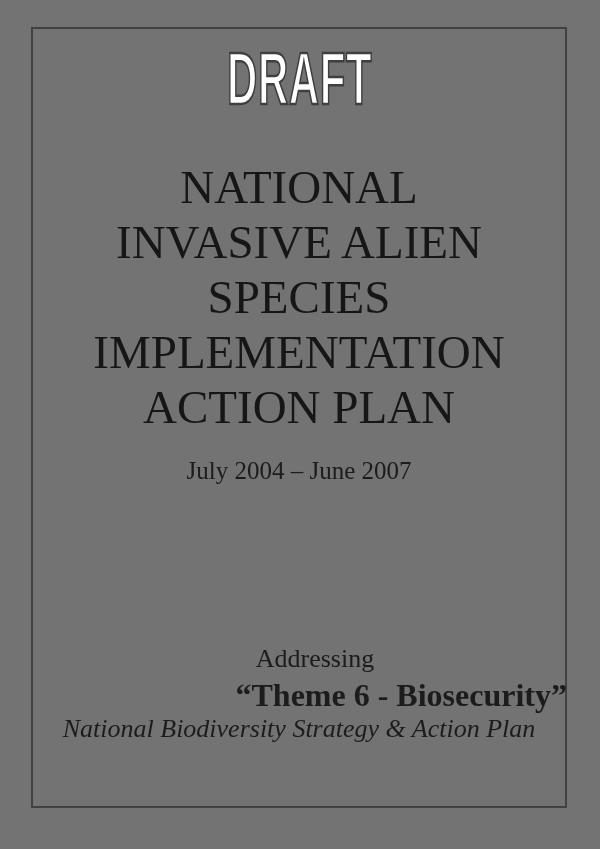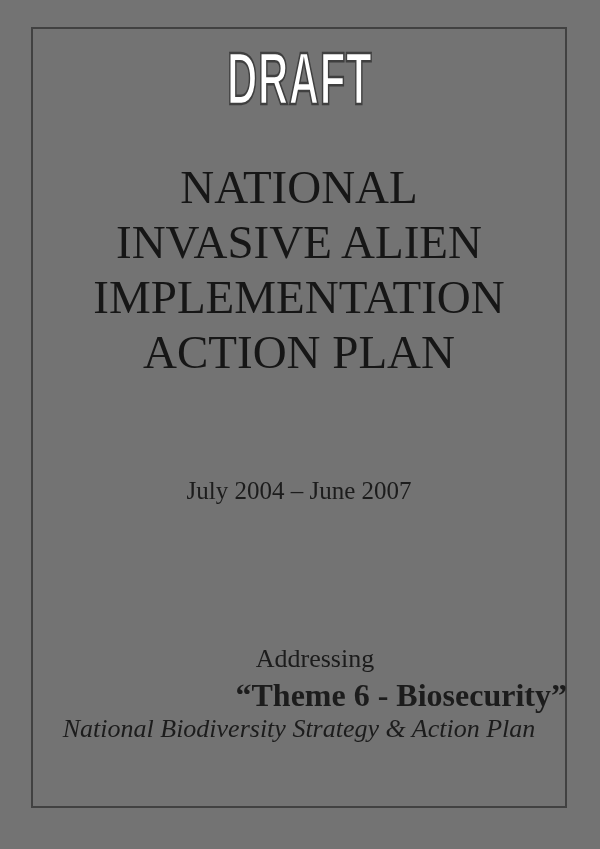--- a/index.html
+++ b/index.html
@@ -54,21 +54,21 @@
     text-align: center;
     font-size: 47px;
     font-weight: normal;
     line-height: 55px;
     color: #161616;
   }
   .title-line { display: block; }
   .date-range {
     position: absolute;
     left: 31px;
-    top: 476px;
+    top: 456px;
     width: 536px;
     text-align: center;
     font-size: 25px;
     line-height: 30px;
   }
   .footer {
     position: absolute;
     left: 31px;
     top: 644px;
     width: 536px;
@@ -106,20 +106,21 @@
 
   <div class="page-border"></div>
 
   <div class="draft-wrap">
     <span class="draft-text">DRAFT</span>
   </div>
 
   <h1 class="title">
     <span class="title-line">NATIONAL</span>
     <span class="title-line">INVASIVE ALIEN</span>
+    <span class="title-line">SPECIES</span>
     <span class="title-line">IMPLEMENTATION</span>
     <span class="title-line">ACTION PLAN</span>
   </h1>
 
   <div class="date-range">July 2004 – June 2007</div>
 
   <div class="footer">
     <div class="footer-addressing">Addressing</div>
     <div class="footer-theme">“Theme 6 - Biosecurity”</div>
     <div class="footer-plan">National Biodiversity Strategy &amp; Action Plan</div>

